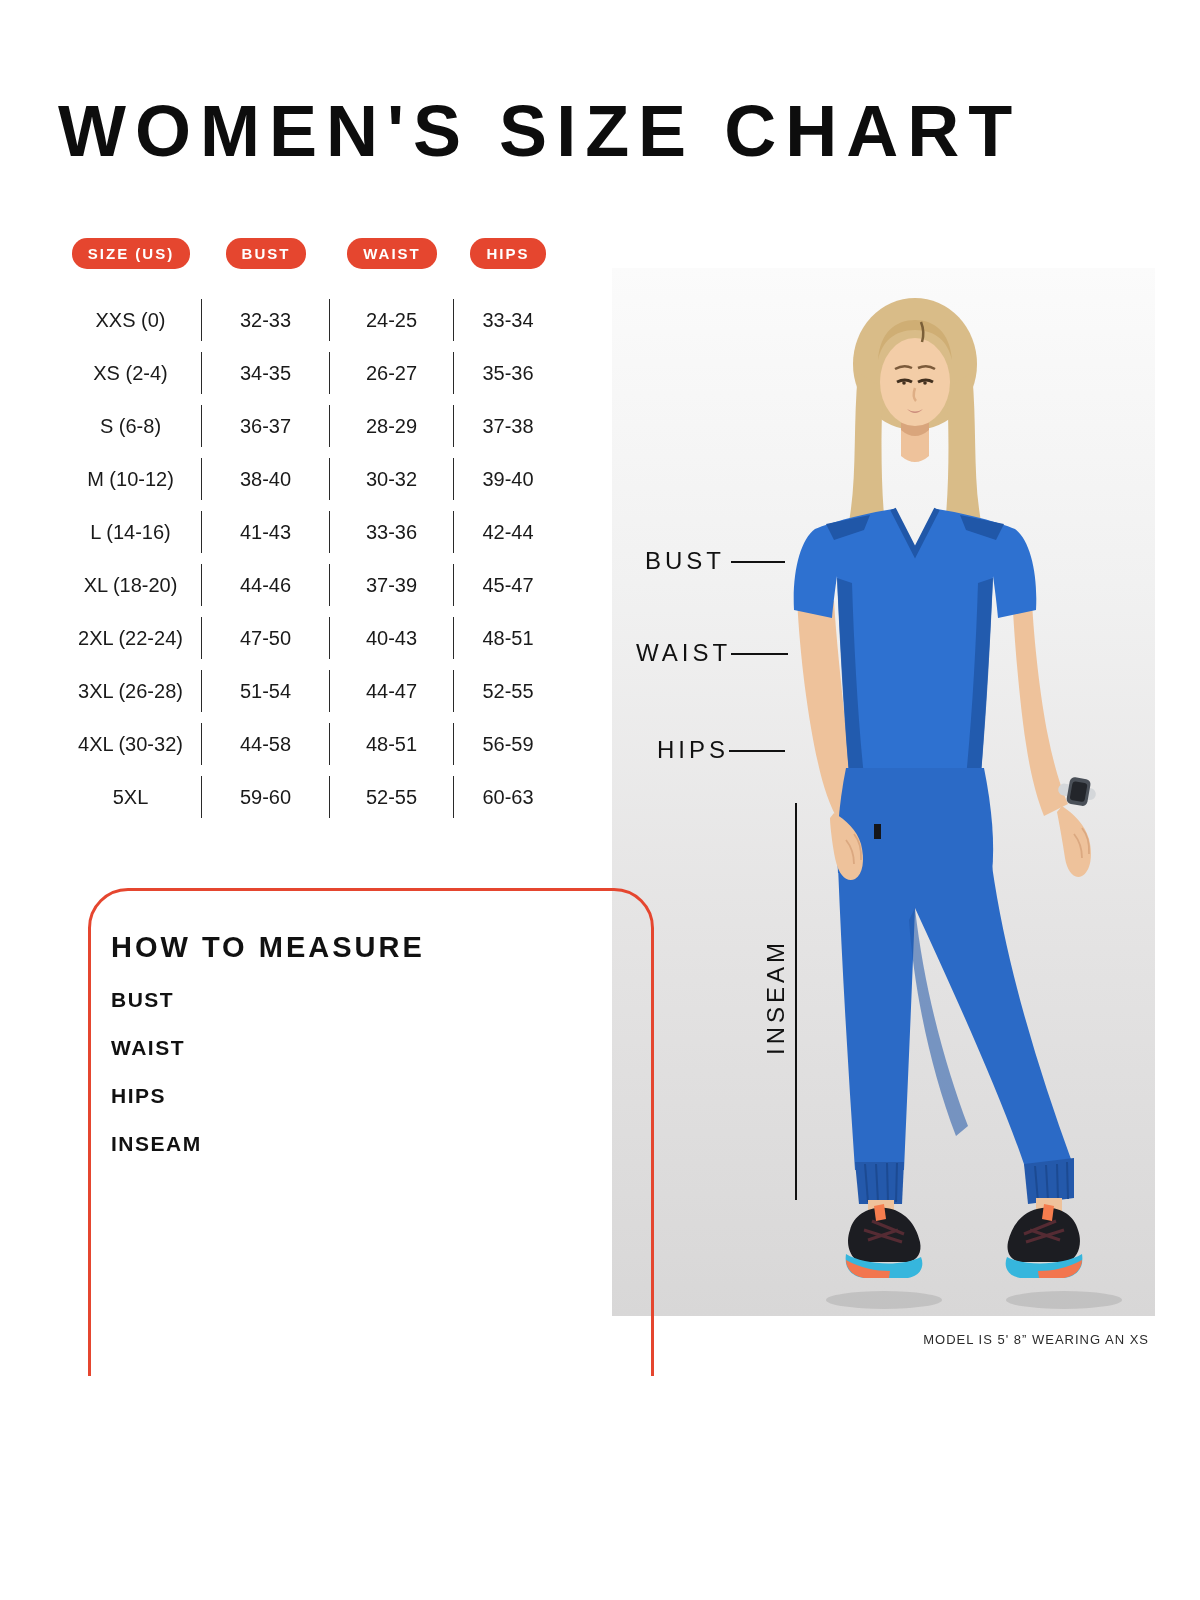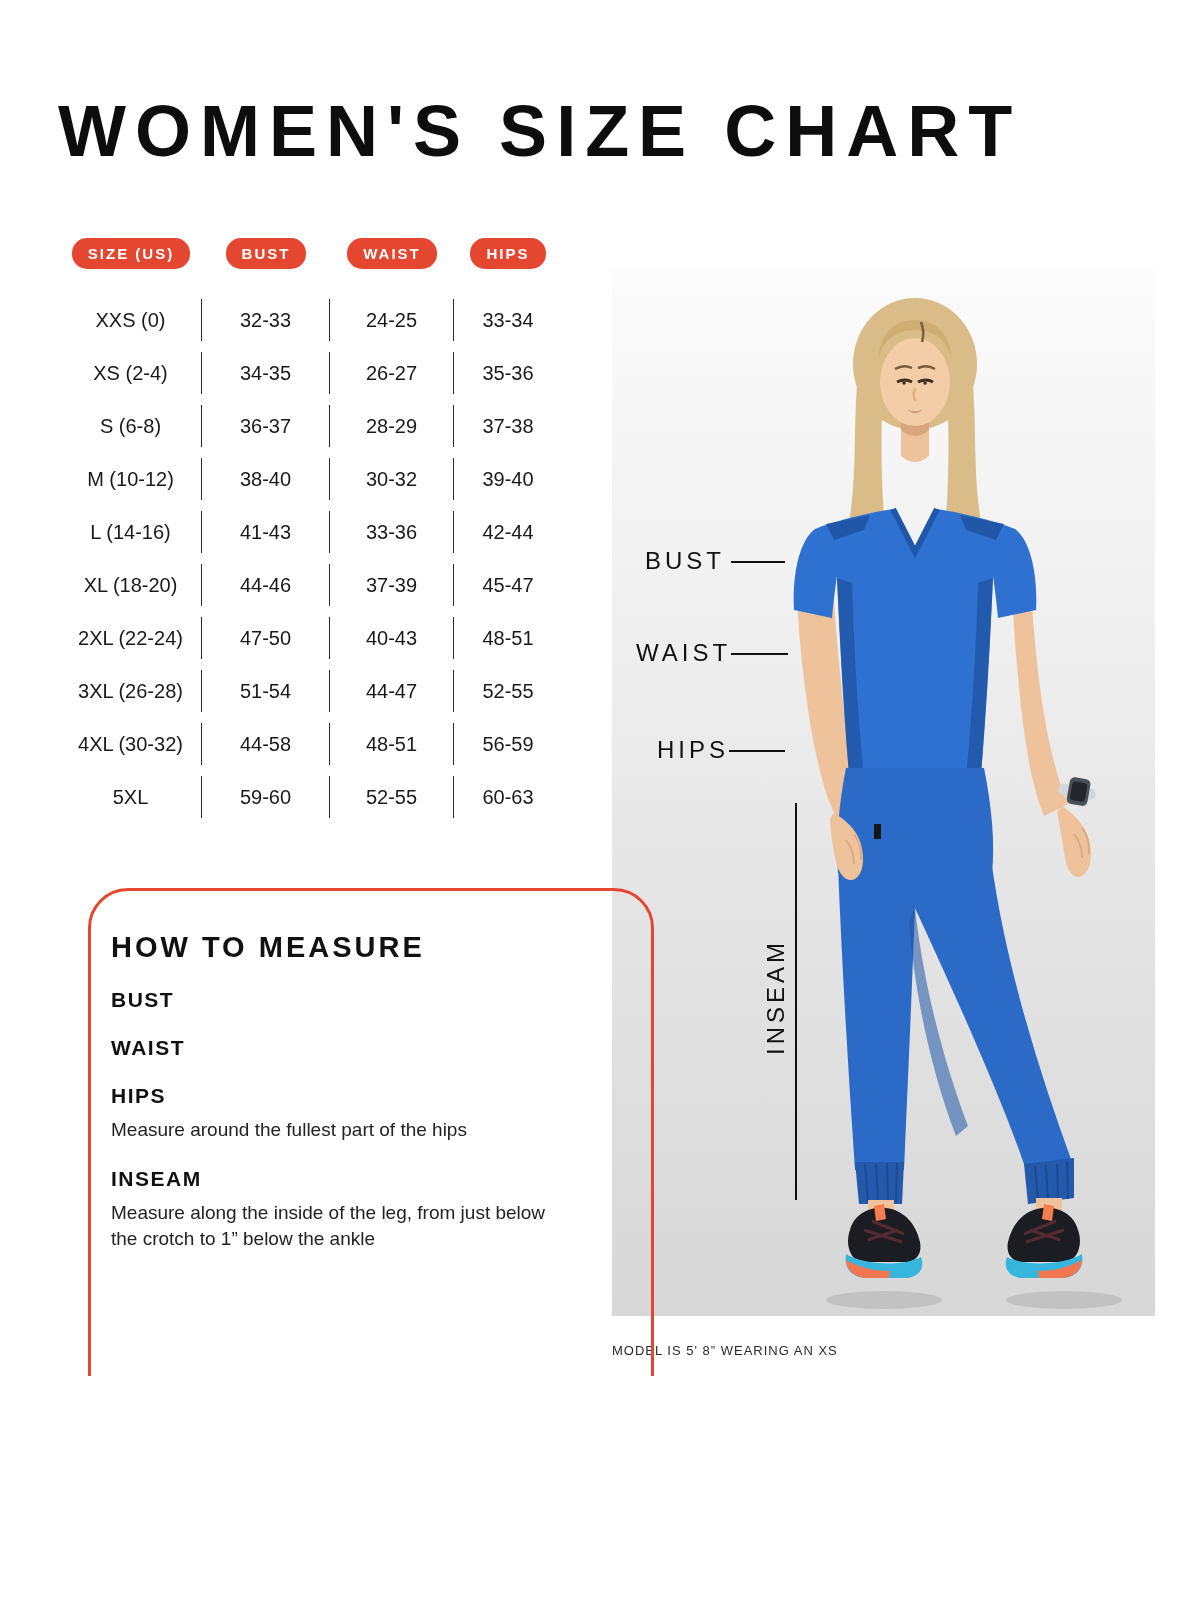--- a/index.html
+++ b/index.html
@@ -46,22 +46,22 @@
     white-space:nowrap;
   }
   .measure-line { position:absolute; z-index:3; height:2px; background:#111; }
   .inseam-line { position:absolute; z-index:3; left:795px; top:803px; width:2px; height:397px; background:#111; }
   .inseam-label {
     position:absolute; z-index:3; left:776px; top:997px;
     transform:translate(-50%,-50%) rotate(-90deg);
     font-size:24px; letter-spacing:4px; color:#111; white-space:nowrap;
   }
   .model-caption {
-    position:absolute; z-index:3; left:612px; top:1332px; width:537px; text-align:left;
-    font-size:13px; letter-spacing:1px; color:#2b2b2b; white-space:nowrap;margin-top:11px;
+    position:absolute; z-index:3; left:612px; top:1332px; width:537px; text-align:right;
+    font-size:13px; letter-spacing:1px; color:#2b2b2b; white-space:nowrap;
   }
 
   
   .htm-box {
     position:absolute; left:88px; top:888px; width:566px; height:575px; z-index:5;
     border:3px solid var(--accent,#E5462F); border-radius:40px; box-sizing:border-box;
     background:transparent;
   }
   .htm-inner { padding:40px 70px 0 20px; }
   .htm-title { font-size:29px; font-weight:bold; letter-spacing:3px; color:#111; margin:0 0 14px 0; }
@@ -269,24 +269,22 @@
 
   <div class="htm-box">
     <div class="htm-inner">
       <h2 class="htm-title">HOW TO MEASURE</h2>
 
       <div class="htm-item-label">BUST</div>
 
       <div class="htm-item-label">WAIST</div>
 
       <div class="htm-item-label">HIPS</div>
-      <p class="htm-item-text">Measure around the fullest part of the hips</p>
 
       <div class="htm-item-label">INSEAM</div>
-      <p class="htm-item-text">Measure along the inside of the leg, from just below the crotch to 1” below the ankle</p>
     </div>
   </div>
 
   <div class="brand">
     <svg class="brand-icon" width="34" height="24" viewBox="0 0 34 24" xmlns="http://www.w3.org/2000/svg">
       <rect x="0" y="1" width="25" height="10.5" rx="5.25" fill="#0d0d0d"></rect>
       <rect x="9" y="12.5" width="25" height="10.5" rx="5.25" fill="#0d0d0d"></rect>
     </svg>
     <span class="brand-name">INFINITY.</span>
   </div>

